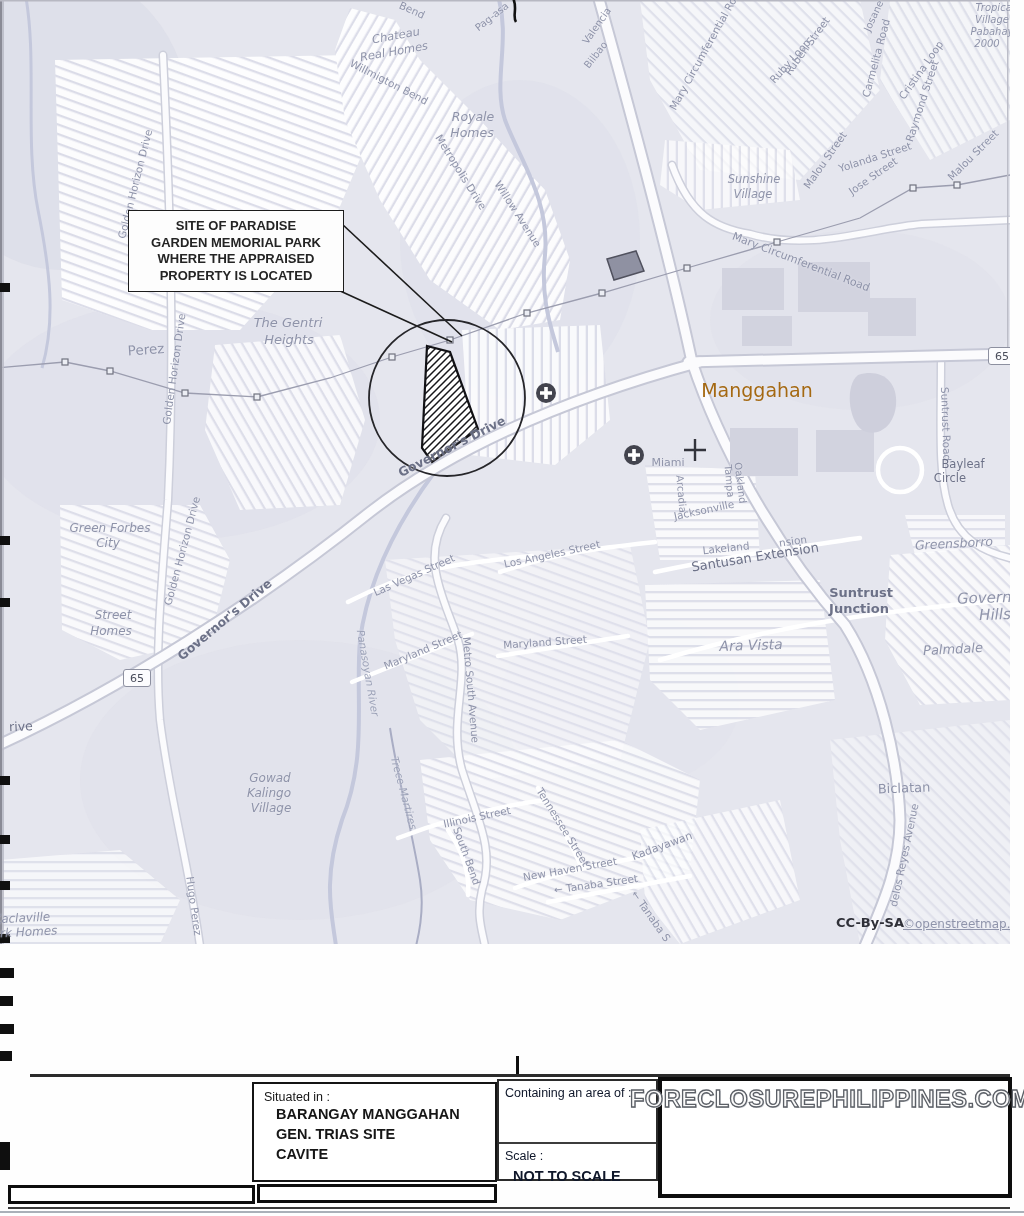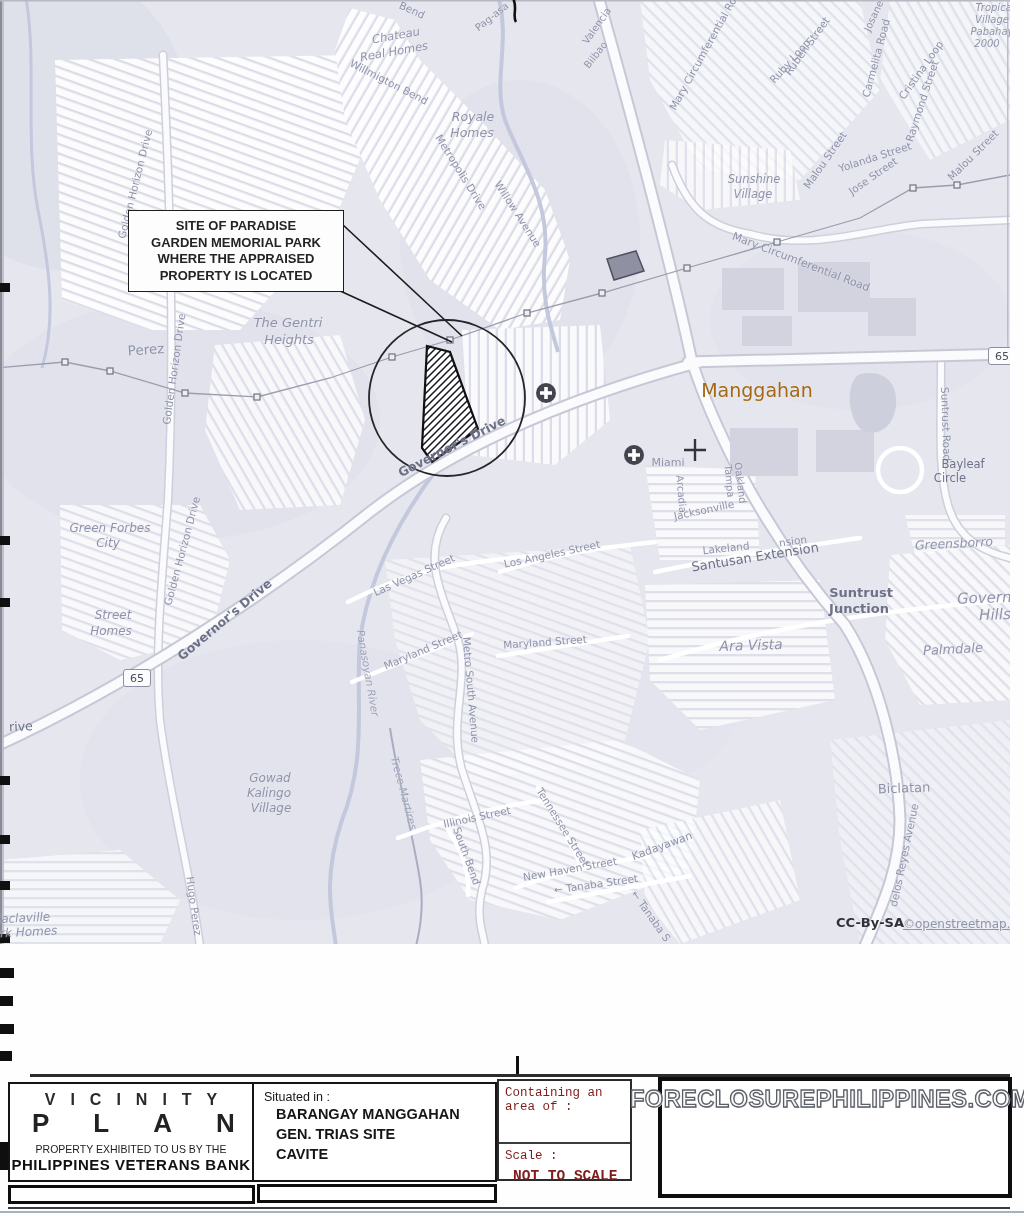--- a/index.html
+++ b/index.html
@@ -28,21 +28,21 @@
   #tb-rule-top{position:absolute;left:30px;top:1074px;width:980px;height:3px;background:#2b2b2b;}
   #cellA{left:8px;top:1082px;width:246px;height:100px;border:2.5px solid #141414;text-align:center;color:#1d1d1d;}
   #ttl1{margin-top:7px;font-size:16px;font-weight:700;letter-spacing:15px;padding-left:15px;color:#2a2a2a;}
   #ttl2{margin-top:1px;font-size:26px;font-weight:700;letter-spacing:44px;padding-left:22px;line-height:26px;color:#222;}
   #sub1{margin-top:7px;font-size:10.5px;color:#1c1c1c;}
   #sub2{margin-top:1px;font-size:15px;font-weight:700;color:#111;letter-spacing:.5px;}
   #cellB{left:252px;top:1082px;width:245px;height:100px;border:2.5px solid #141414;color:#161616;}
   #situated{padding:6px 0 0 10px;font-size:12.5px;}
   .sit-line{margin-left:22px;font-size:14.5px;font-weight:600;line-height:20px;}
   .sit-first{}
-  #cellC{left:497px;top:1079px;width:135px;height:102px;border:2px solid #2b2b2b;color:#7f1d1d;font-family:Liberation Mono, monospace;}
+  #cellC{left:497px;top:1079px;width:161px;height:102px;border:2px solid #2b2b2b;color:#0f172a;}
   #area-lbl{position:absolute;left:6px;top:5px;font-size:12.5px;}
   #cellC-divider{position:absolute;left:0;top:61px;width:100%;height:1.5px;background:#3c3c3c;}
   #scale-lbl{position:absolute;left:6px;top:68px;font-size:12.5px;}
   #scale-val{position:absolute;left:14px;top:87px;font-size:14.5px;font-weight:600;}
   #boxBig{left:658px;top:1077px;width:354px;height:121px;border:4px solid #0d0d0d;}
   #boxA{left:8px;top:1185px;width:247px;height:19px;border:3px solid #0d0d0d;}
   #boxB{left:257px;top:1184px;width:240px;height:19px;border:3px solid #0d0d0d;}
   #tb-rule-bottom{position:absolute;left:8px;top:1207px;width:1002px;height:2px;background:#3a3a3a;}
   #page-edge-bottom{position:absolute;left:0;top:1211px;width:1024px;height:2px;background:#aab0b8;}
   #watermark{position:absolute;left:630px;top:1086px;font-size:23.5px;font-weight:700;letter-spacing:.5px;
@@ -336,26 +336,20 @@
 
   <div class="tick" style="top:968px;width:14px;height:10px;"></div>
   <div class="tick" style="top:996px;width:13px;height:10px;"></div>
   <div class="tick" style="top:1024px;width:14px;height:10px;"></div>
   <div class="tick" style="top:1051px;width:12px;height:10px;"></div>
   <div class="tick" style="left:516px;top:1056px;width:3px;height:20px;"></div>
   <div class="tick" style="top:1142px;width:10px;height:28px;"></div>
 
   <div id="tb-rule-top"></div>
 
-  <div class="tb-cell" id="cellA">
-    <div id="ttl1">VICINITY</div>
-    <div id="ttl2">PLAN</div>
-    <div id="sub1">PROPERTY EXHIBITED TO US BY THE</div>
-    <div id="sub2">PHILIPPINES VETERANS BANK</div>
-  </div>
 
   <div class="tb-cell" id="cellB">
     <div id="situated">Situated in :</div>
     <div class="sit-line sit-first">BARANGAY MANGGAHAN</div>
     <div class="sit-line">GEN. TRIAS SITE</div>
     <div class="sit-line">CAVITE</div>
   </div>
 
   <div class="tb-cell" id="cellC">
     <div id="area-lbl">Containing an area of :</div>

